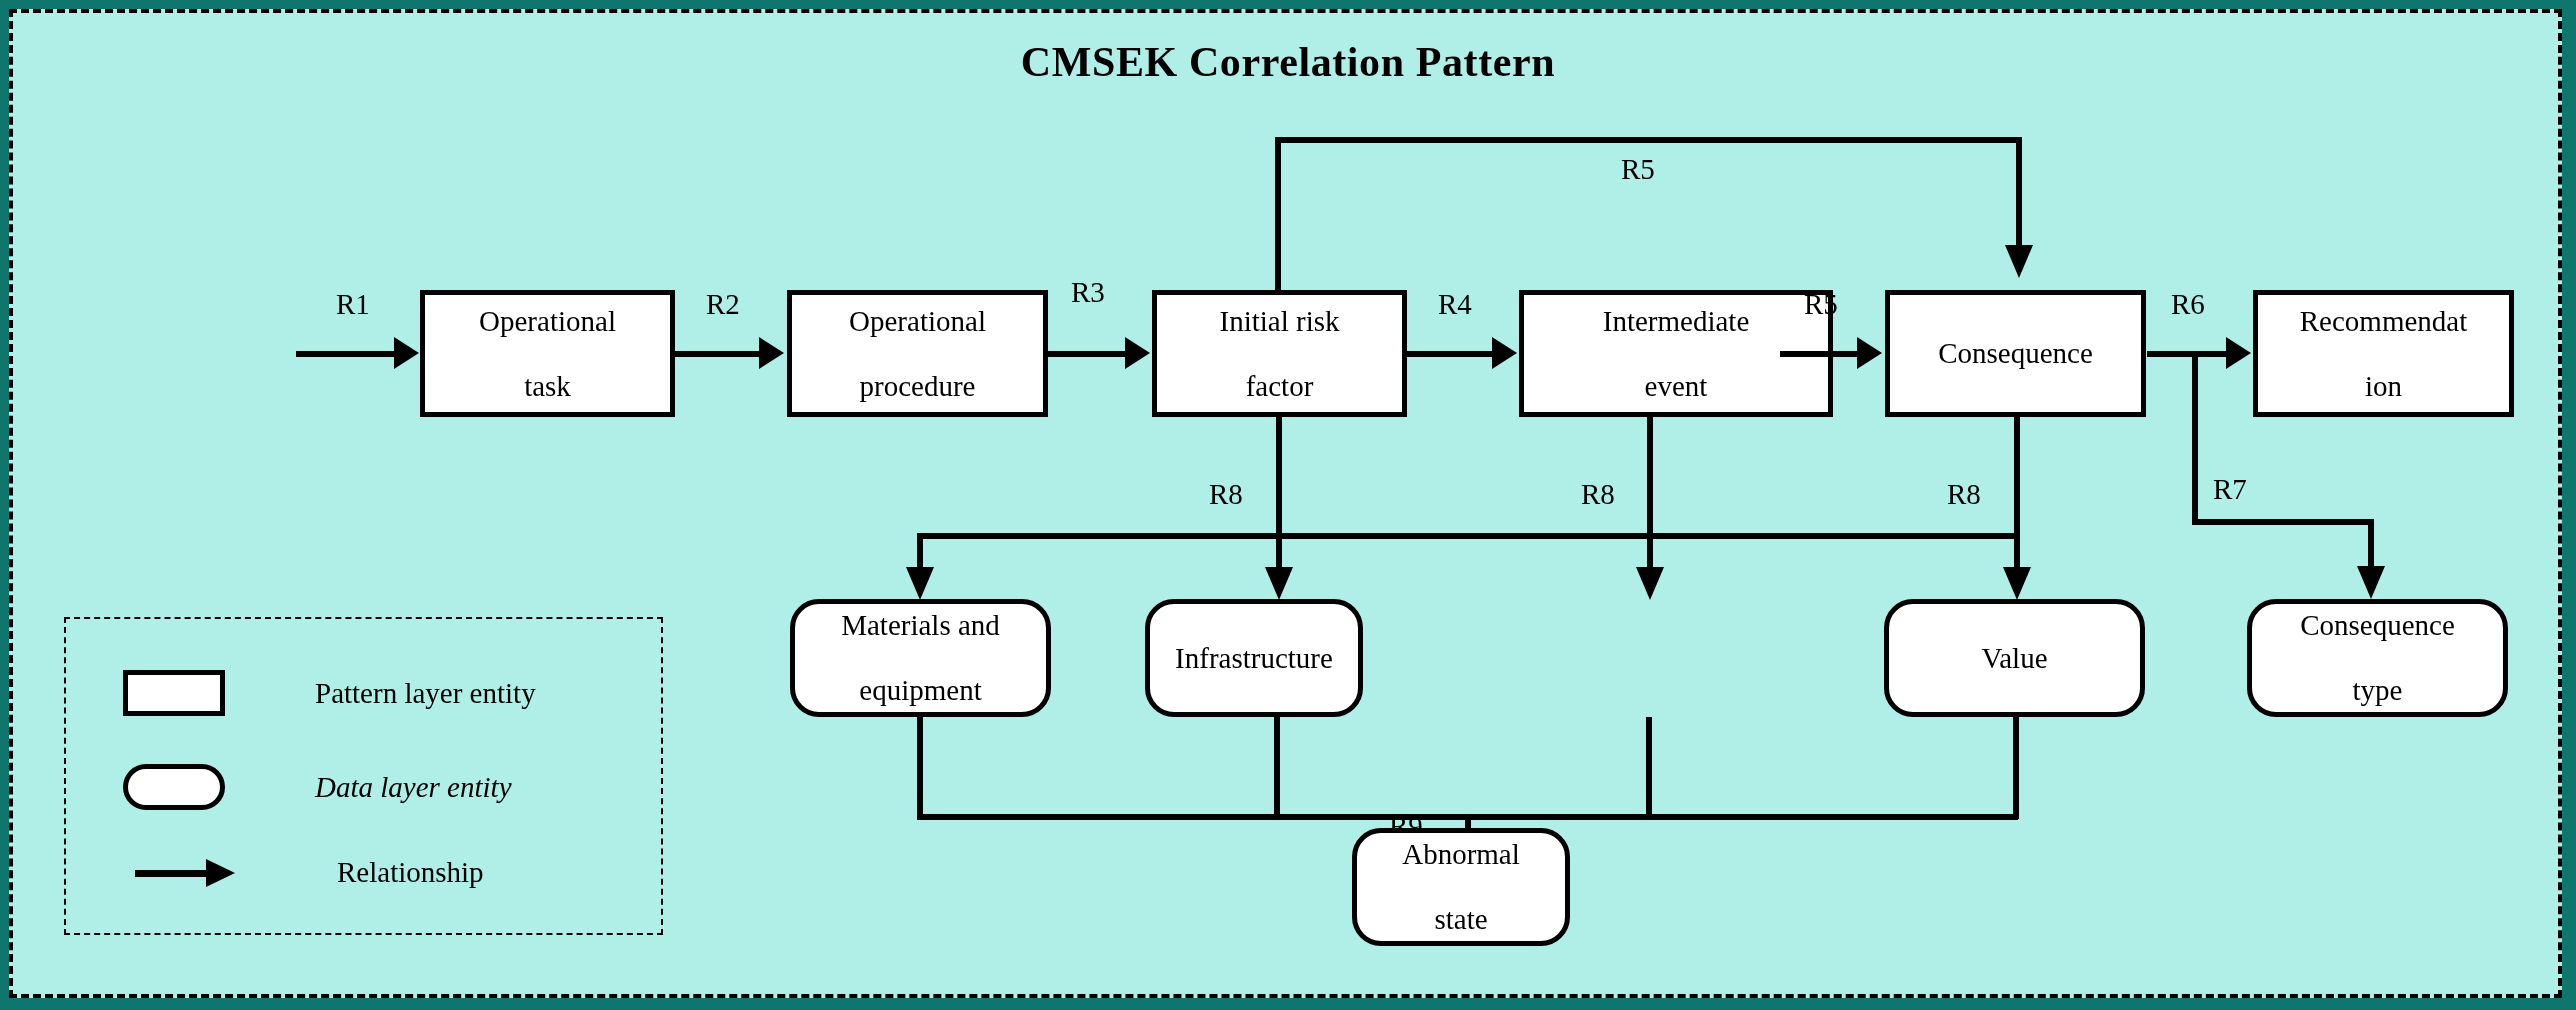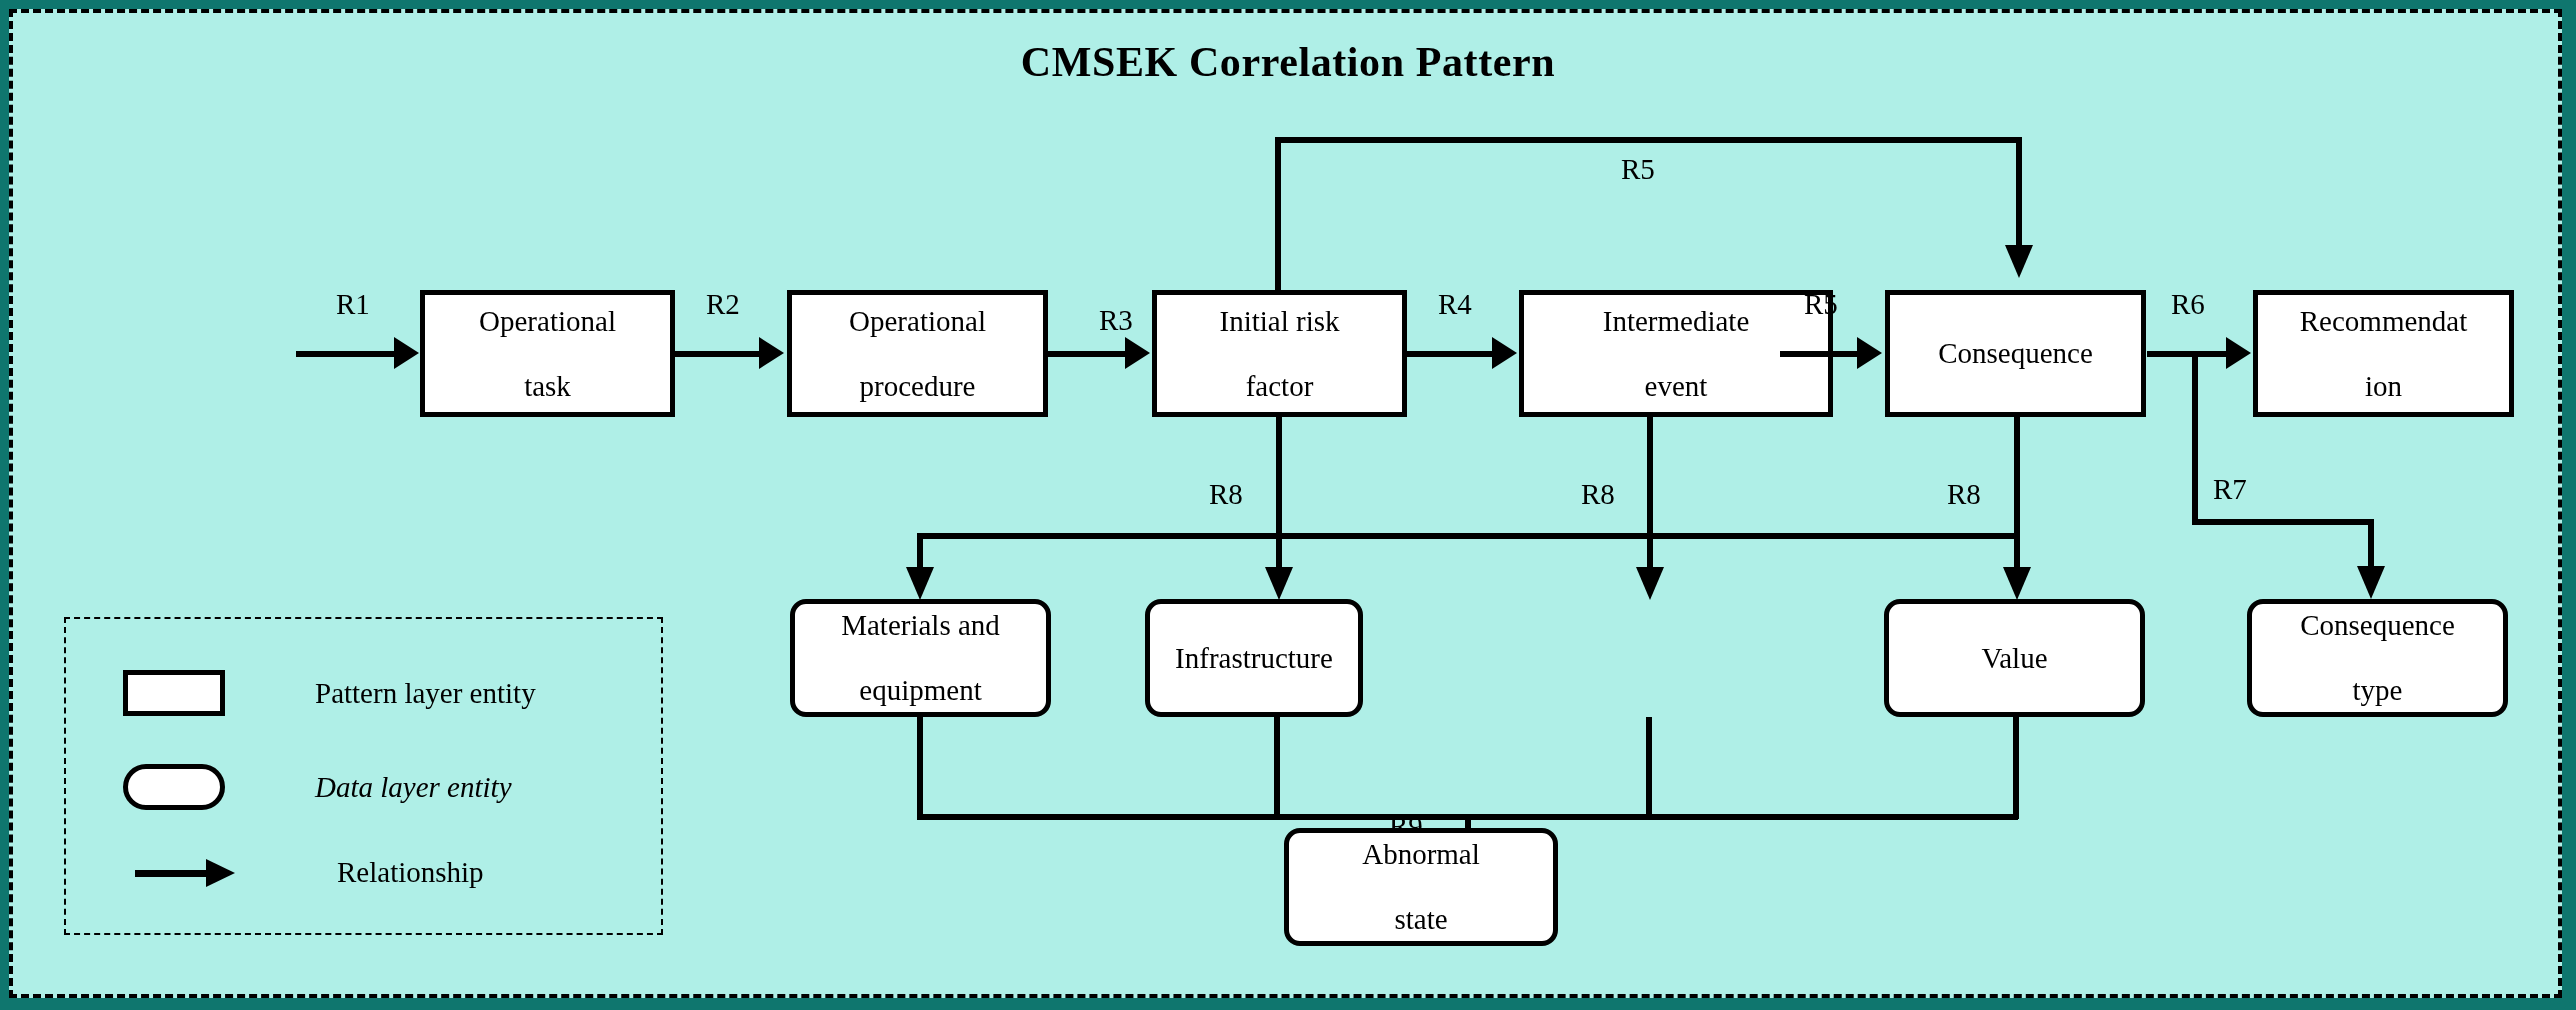--- a/index.html
+++ b/index.html
@@ -20,21 +20,21 @@
     font-family:"Liberation Serif", serif;
   }
 
   
   .node{
     position:absolute;background:#ffffff;border:5.7px solid #000000;
     box-sizing:border-box;display:flex;align-items:center;justify-content:center;
     text-align:center;line-height:1.12;color:#000;
     font-family:"Liberation Serif", serif;font-size:29px;
   }
-  .node.rounded{border-radius:16px;}
+  .node.rounded{border-radius:29px;}
   .node span{display:block;padding:0 5.1px;}
 
   
   .hline{position:absolute;background:#000;height:5.7px;}
   .vline{position:absolute;background:#000;width:5.7px;}
 
   .arrow-r{position:absolute;width:0;height:0;
     border-top:16.6px solid transparent;border-bottom:16.6px solid transparent;
     border-left:25.5px solid #000;}
   .arrow-d{position:absolute;width:0;height:0;
@@ -112,21 +112,21 @@
   <div class="hline" style="left:296px;top:351px;width:99px;"></div>
   <div class="arrow-r" style="left:394px;top:337px;"></div>
   <div class="rlabel" style="left:336px;top:288px;">R1</div>
 
   <div class="hline" style="left:675px;top:351px;width:85px;"></div>
   <div class="arrow-r" style="left:759px;top:337px;"></div>
   <div class="rlabel" style="left:706px;top:288px;">R2</div>
 
   <div class="hline" style="left:1048px;top:351px;width:78px;"></div>
   <div class="arrow-r" style="left:1125px;top:337px;"></div>
-  <div class="rlabel" style="left:1071px;top:304px;margin-left:28px;">R3</div>
+  <div class="rlabel" style="left:1071px;top:276px;">R3</div>
 
   <div class="hline" style="left:1406px;top:351px;width:86px;"></div>
   <div class="arrow-r" style="left:1492px;top:337px;"></div>
   <div class="rlabel" style="left:1438px;top:288px;">R4</div>
 
   <div class="hline" style="left:1780px;top:351px;width:78px;"></div>
   <div class="arrow-r" style="left:1857px;top:337px;"></div>
   <div class="rlabel" style="left:1804px;top:288px;">R5</div>
 
   <div class="hline" style="left:2147px;top:351px;width:80px;"></div>
@@ -184,21 +184,21 @@
 
   <div class="vline" style="left:917px;top:717px;height:102px;"></div>
   <div class="vline" style="left:1274px;top:717px;height:102px;"></div>
   <div class="vline" style="left:1646px;top:717px;height:102px;"></div>
   <div class="vline" style="left:2013px;top:717px;height:102px;"></div>
   <div class="hline" style="left:917px;top:814px;width:1101px;"></div>
   <div class="vline" style="left:1465px;top:814px;height:59px;"></div>
   <div class="arrow-d" style="left:1454px;top:868px;"></div>
   <div class="rlabel" style="left:1389px;top:810px;">R9</div>
 
-  <div class="node rounded" style="left:1284px;top:828px;width:274px;height:118px;">
+  <div class="node rounded" style="left:1352px;top:828px;width:218px;height:118px;">
     <span>
       <span>Abnormal</span><br>
       <span>state</span>
     </span>
   </div>
 
   <div id="legend">
 
     <div class="lg-row" style="left:57px;top:51px;">
       <div class="lg-swatch" style="width:102px;height:46px;"></div>

